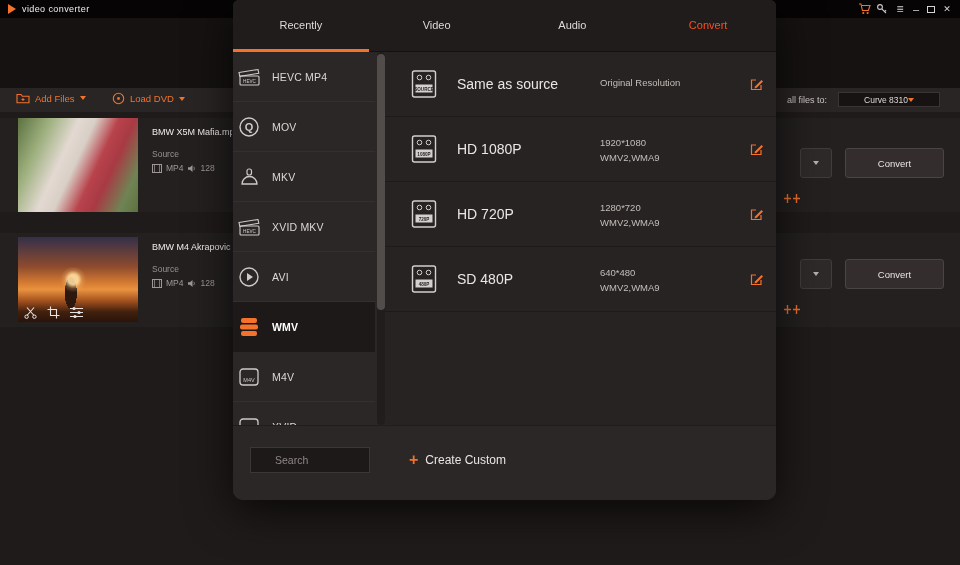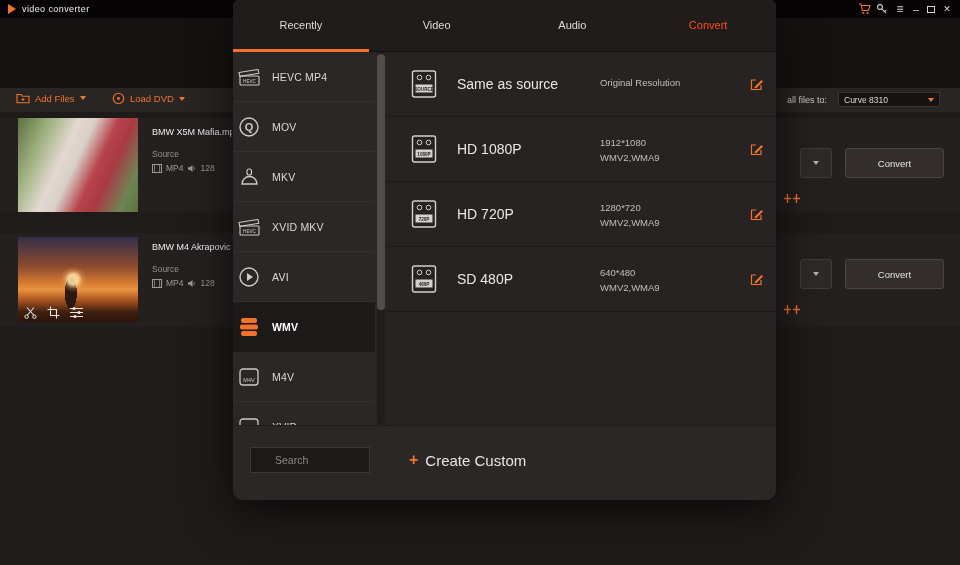--- a/index.html
+++ b/index.html
@@ -16,21 +16,21 @@
   
   .upper-dark{position:absolute;left:0;top:18px;width:960px;height:70px;background:#161212}
   .toolbar{position:absolute;left:0;top:88px;width:960px;height:24px;background:#292524}
   .list-area{position:absolute;left:0;top:112px;width:960px;height:453px;background:#1f1b1a}
 
   
   .tool-btn{position:absolute;top:4px;display:flex;align-items:center;gap:5px;color:#f4722c;font-size:9.5px;cursor:pointer}
   .caret{width:0;height:0;border-left:3.5px solid transparent;border-right:3.5px solid transparent;border-top:4px solid #f4722c;display:inline-block}
   .caret.gray{border-top-color:#b6b0ae}
   .allfiles-label{position:absolute;left:787px;top:7px;font-size:9px;color:#cfc9c7}
-  .preset-select{position:absolute;left:838px;top:4px;width:102px;height:15px;background:#161312;border:1px solid #3a3434;display:flex;align-items:center;justify-content:space-between;padding:0 5px;font-size:8.5px;color:#dedada;cursor:pointer}
+  .preset-select{position:absolute;left:838px;top:4px;width:102px;height:15px;background:#161312;border:1px solid #3a3434;display:flex;align-items:center;justify-content:center;padding:0 5px;font-size:8.5px;color:#dedada;cursor:pointer}
 
   
   .card{position:absolute;left:0;width:960px;height:94px;background:#242020}
   #card1{top:118px}
   #card2{top:233px}
   .thumb{position:absolute;left:18px;top:0;width:120px;height:94px}
   .thumb1{background:linear-gradient(115deg,#5d7040 0%,#9db07e 20%,#e3d9d2 38%,#d8cfc6 48%,#b8434c 62%,#a83a44 72%,#6f8454 88%,#5d7040 100%)}
   #card2 .thumb{top:4px;height:85px}
   .thumb2{background:
       radial-gradient(circle at 46% 50%, rgba(255,222,160,.9) 0 5px, rgba(255,200,120,.25) 9px, transparent 13px),
@@ -69,21 +69,21 @@
   .picon{position:absolute;left:24px;top:17px;line-height:0}
   .pname{position:absolute;left:72px;top:0;height:65px;line-height:65px;font-size:14px;color:#eae6e6}
   .pres{position:absolute;left:215px;top:0;height:65px;display:flex;flex-direction:column;justify-content:center;gap:4px;font-size:9.5px;color:#c4bebb}
   .pedit{position:absolute;right:12px;top:25px;cursor:pointer;line-height:0}
 
   .popup-footer{position:absolute;left:0;top:425px;width:100%;height:75px;background:#2b2726;border-top:1px solid #211d1c;border-radius:0 0 10px 10px}
   .search{position:absolute;left:17px;top:21px;width:120px;height:26px;background:#1c1918;border:1px solid #3c3635;color:#cac4c2;font-size:10.5px;padding:0 24px;outline:none;font-family:inherit}
   .search::placeholder{color:#8f8886}
   .create{position:absolute;left:176px;top:21px;height:26px;display:flex;align-items:center;gap:7px;cursor:pointer}
   .create .plus{color:#f4722c;font-size:16px;font-weight:bold;line-height:1}
-  .create .clabel{font-size:15px;color:#e9e5e5}
+  .create .clabel{font-size:12px;color:#e9e5e5}
 </style>
 </head>
 <body>
 
 <div class="titlebar">
   <span class="logo-tri"></span>
   <span class="app-name">video converter</span>
   <span class="tb-ic" style="right:88px">
     <svg width="13" height="12" viewBox="0 0 13 12">
         <path d="M1 1h2l1.4 6.5h6L12 2.5H4" fill="none" stroke="#f4722c" stroke-width="1.1"></path>
@@ -340,21 +340,21 @@
         <svg width="30" height="30" viewBox="0 0 30 30">
             <rect x="3.5" y="2" width="23" height="26" rx="2" fill="none" stroke="#d5d0d0" stroke-width="1.4"></rect>
             <circle cx="10.5" cy="8.5" r="2.3" fill="none" stroke="#d5d0d0"></circle>
             <circle cx="19.5" cy="8.5" r="2.3" fill="none" stroke="#d5d0d0"></circle>
             <rect x="6.5" y="15.5" width="17" height="8" fill="#d5d0d0"></rect>
             <text x="15" y="21.5" font-size="4.6" font-weight="bold" fill="#272322" text-anchor="middle">1080P</text>
           </svg>
       </span>
       <div class="pname">HD 1080P</div>
       <div class="pres">
-        <div>1912*1080</div>
+        <div>1920*1080</div>
         <div>WMV2,WMA9</div>
       </div>
       <span class="pedit">
         <svg width="15" height="15" viewBox="0 0 15 15">
             <path d="M7 3H2.5v9.5H12V8" fill="none" stroke="#f4722c" stroke-width="1.2"></path>
             <path d="M6 9.5L12.5 3l1.5 1.5L7.5 11l-2 .5z" fill="#f4722c"></path>
           </svg>
       </span>
     </div>
 

